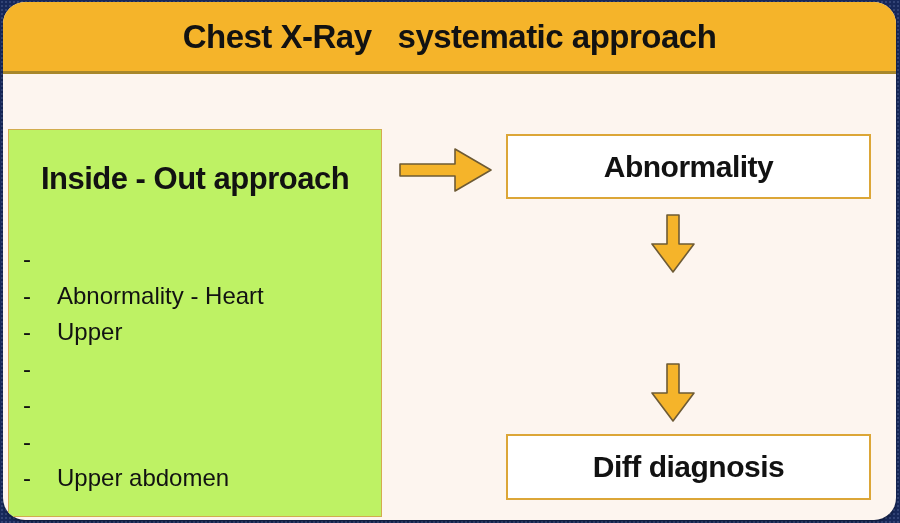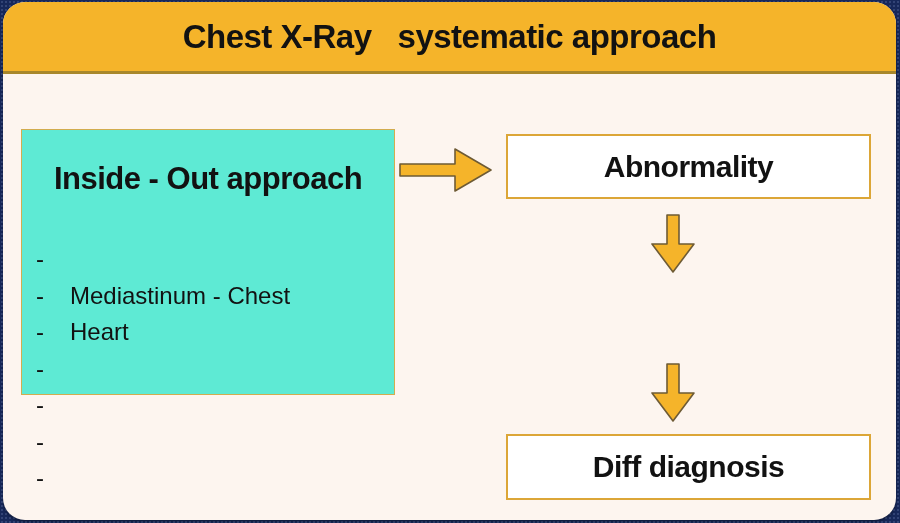--- a/index.html
+++ b/index.html
@@ -39,22 +39,22 @@
   }
   .header-title{
     font-size:33px;
     font-weight:bold;
     color:var(--text-color);
     white-space:pre;
     letter-spacing:-0.5px;
   }
   .left-box{
     position:absolute;
-    left:18px; top:127px; width:374px; height:266px;
-    background:#5eead4;
+    left:5px; top:127px; width:374px; height:388px;
+    background:#bef264;
     border:1.5px solid var(--left-box-border-gold);
   }
   .left-box-title{
     margin-top:31px;
     text-align:center;
     font-size:31px;
     font-weight:bold;
     color:var(--text-color);
     letter-spacing:-0.5px;
   }
@@ -110,37 +110,38 @@
   </div>
 
   <div class="left-box">
     <div class="left-box-title">Inside - Out approach</div>
     <ul class="checklist">
       <li class="checklist-row">
         <span class="dash">-</span>
       </li>
       <li class="checklist-row">
         <span class="dash">-</span>
-        <span>Mediastinum - Chest</span>
+        <span>Abnormality - Heart</span>
       </li>
       <li class="checklist-row">
         <span class="dash">-</span>
-        <span>Heart</span>
+        <span>Upper</span>
       </li>
       <li class="checklist-row">
         <span class="dash">-</span>
       </li>
       <li class="checklist-row">
         <span class="dash">-</span>
       </li>
       <li class="checklist-row">
         <span class="dash">-</span>
       </li>
       <li class="checklist-row">
         <span class="dash">-</span>
+        <span>Upper abdomen</span>
       </li>
     </ul>
   </div>
 
   <svg class="arrow arrow-right" viewBox="0 0 95 50">
     <polygon class="arrow-shape" points="1,19 56,19 56,4 92,25 56,46 56,31 1,31"></polygon>
   </svg>
 
   <div class="flow-box box-abnormality">
     <span class="flow-box-label">Abnormality</span>

